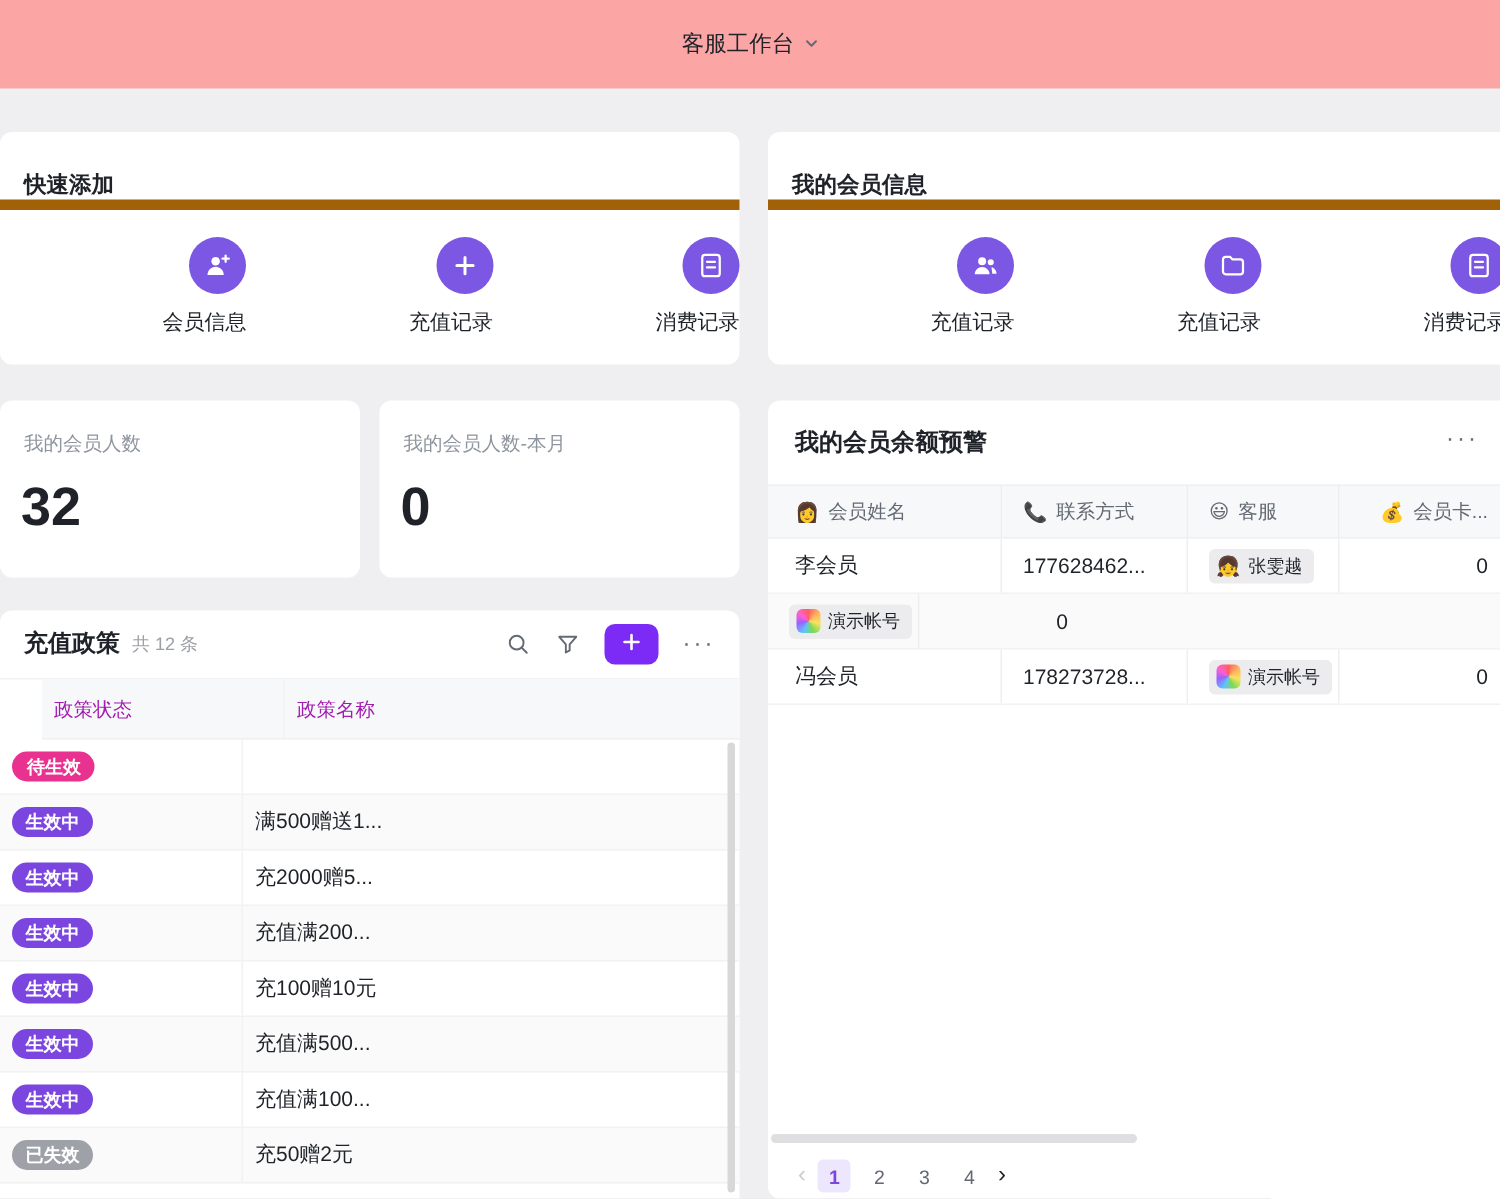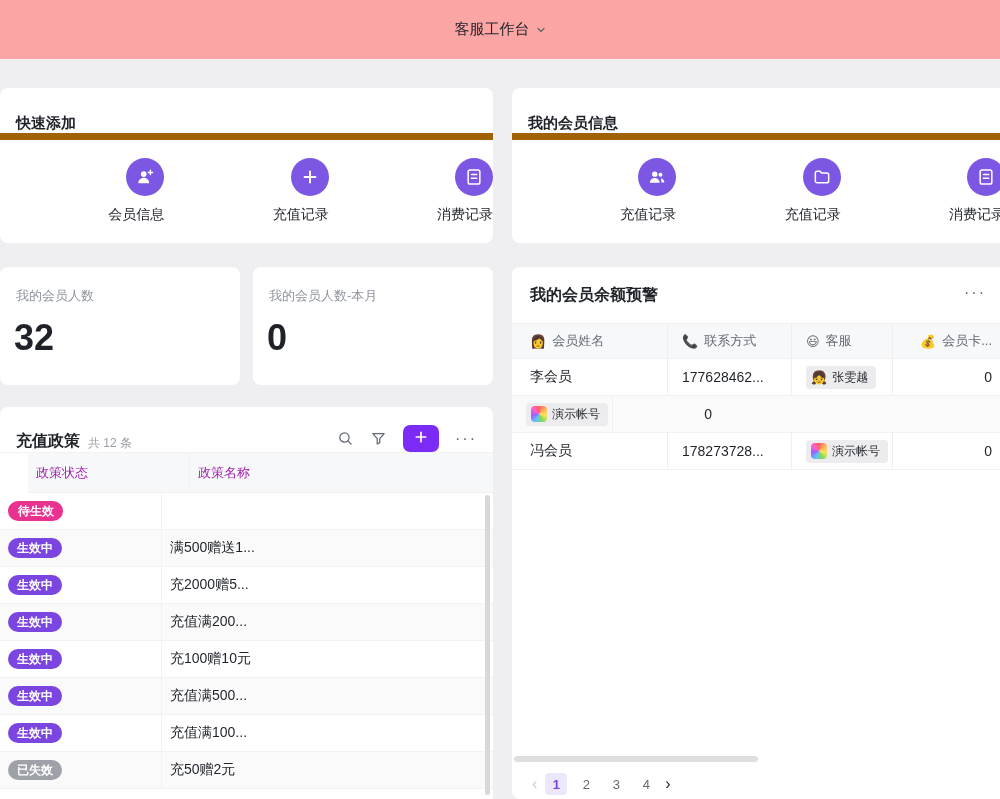--- a/index.html
+++ b/index.html
@@ -25,21 +25,21 @@
   .icon-row { display:flex; width:493px; padding-top:18px; }
   .icon-item { flex:1; display:flex; flex-direction:column; align-items:flex-end; cursor:pointer; }
   .icon-circle { width:38px; height:38px; border-radius:50%; background:#7C57E3;
                  display:flex; align-items:center; justify-content:center; }
   .icon-label { margin-top:10px; font-size:14px; color:#1f2329; }
 
   .stat-label { padding:20px 16px 0; font-size:13px; color:#8f959e; }
   .stat-value { padding:0 14px; margin-top:12px; font-size:36px; font-weight:700; color:#1f2329; }
 
   
-  .policy-head { height:46px; display:flex; align-items:flex-end; padding:0 16px; border-bottom:1px solid #f2f2f2; }
+  .policy-head { height:46px; display:flex; align-items:center; padding:0 16px; border-bottom:1px solid #f2f2f2; }
   .policy-title { font-size:16px; font-weight:600; }
   .policy-count { margin-left:8px; font-size:12px; color:#9ca0a6; }
   .policy-tools { margin-left:auto; display:flex; align-items:center; gap:16px; }
   .tool-icon { display:flex; align-items:center; cursor:pointer; }
   .add-btn { width:36px; height:27px; border-radius:7px; background:#7B2BF5; display:flex;
              align-items:center; justify-content:center; cursor:pointer; border:none; }
   .more-dots { color:#646a73; font-size:16px; letter-spacing:2px; cursor:pointer; }
 
   .ptable-head { display:flex; height:40px; background:#f7f8fa; align-items:center;
                  font-size:13px; color:#a21caf; border-bottom:1px solid #f0f0f0;margin-left:28px; }

